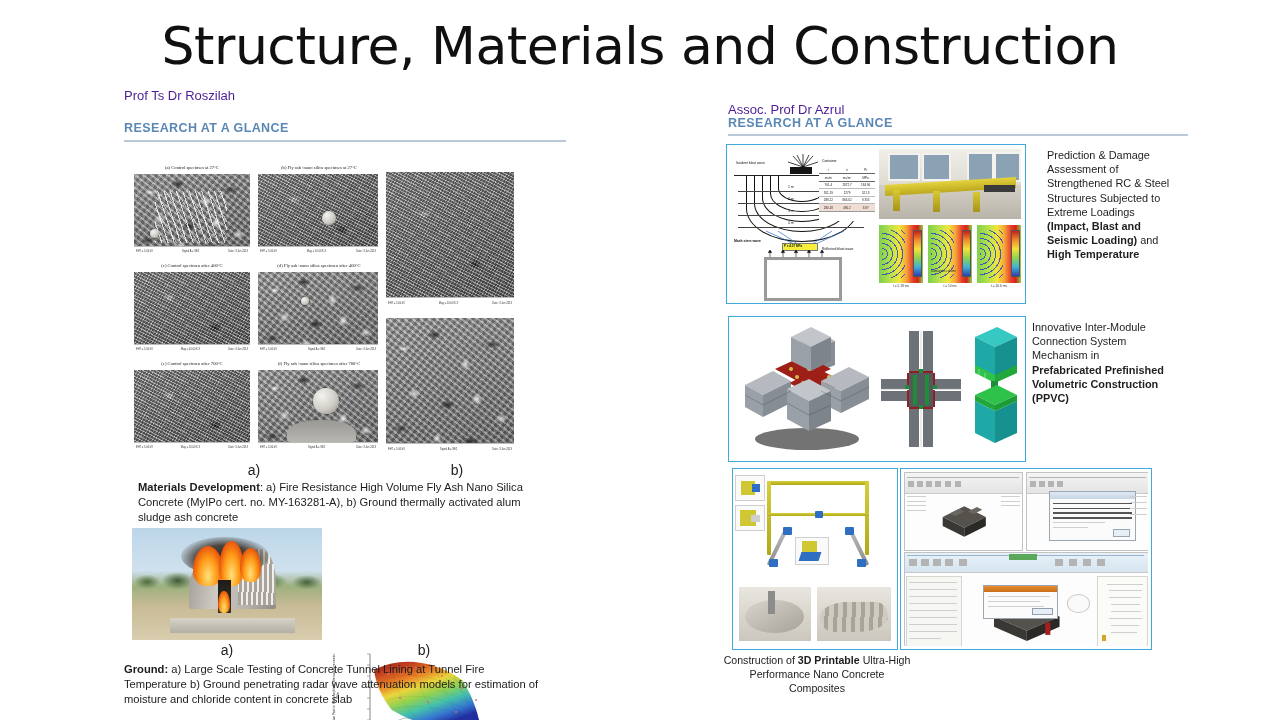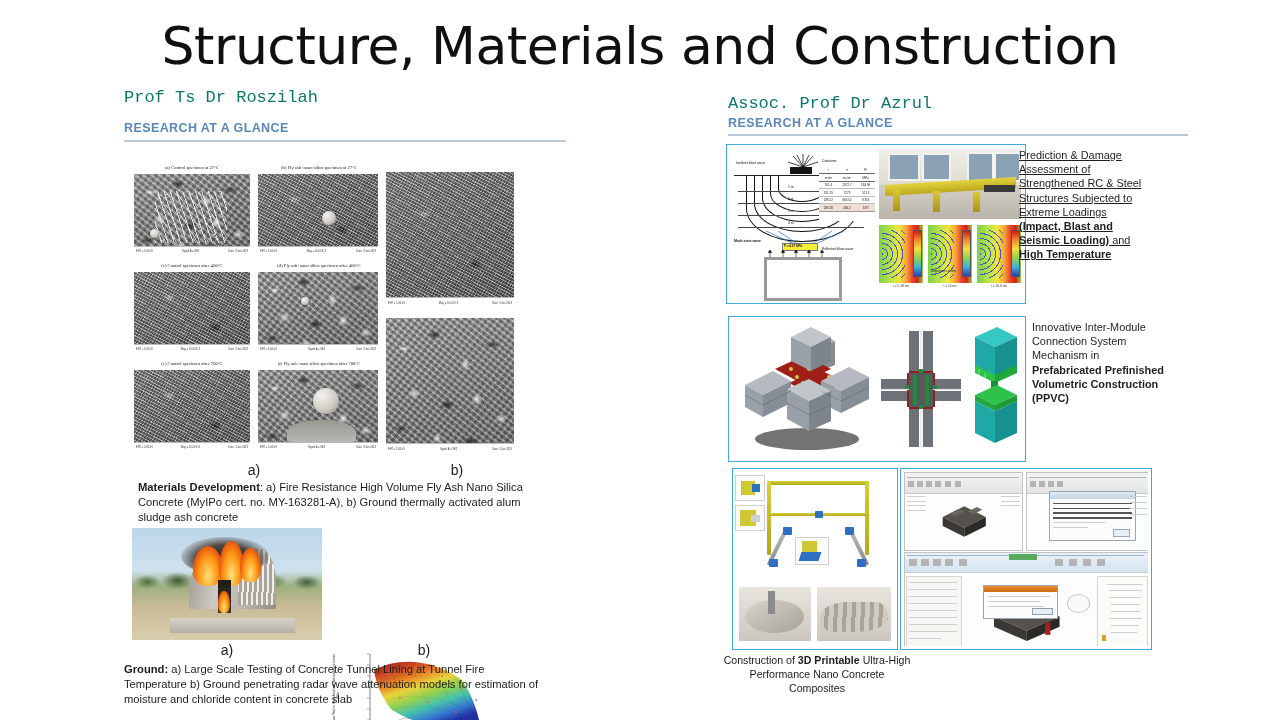--- a/index.html
+++ b/index.html
@@ -17,22 +17,22 @@
     font-size:52px;font-weight:400;color:#101010;letter-spacing:-.5px;
     white-space:nowrap;
   }
 
   
   .panel{position:absolute;}
   .panel-left{left:124px;top:88px;width:470px;height:620px;}
   .panel-right{left:726px;top:90px;width:470px;height:620px;}
 
   .person-name{
-    font-family:Liberation Mono, monospace;
-    font-size:17px;color:#0f766e;font-weight:400;white-space:nowrap;
+    font-family:Liberation Sans, sans-serif;
+    font-size:13px;color:#4c1d95;font-weight:400;white-space:nowrap;
   }
   .glance{
     font-family:"Liberation Sans", sans-serif;
     font-size:12.5px;font-weight:700;letter-spacing:.4px;
     color:#5b87b5;padding-bottom:3px;
   }
   .glance-rule{height:2px;background:#b9c9da;}
 
   
   .imgbox{position:absolute;overflow:hidden;background:#fff;}
@@ -398,21 +398,21 @@
     <div class="fig-letter" style="position:absolute;left:48px;top:554px;width:110px;">a)</div>
     <div class="fig-letter" style="position:absolute;left:245px;top:554px;width:110px;">b)</div>
 
     <div class="caption" style="position:absolute;left:0px;top:574px;width:424px;">
       <b>Ground:</b><span> a) Large Scale Testing of Concrete Tunnel Lining at Tunnel Fire Temperature b) Ground penetrating radar wave attenuation models for estimation of moisture and chloride content in concrete slab</span>
     </div>
   </div>
 
   <div class="panel panel-right">
 
-    <div class="person-name" style="position:absolute;left:2px;top:4px;">Assoc. Prof Dr Azrul</div>
+    <div class="person-name" style="position:absolute;left:2px;top:12px;">Assoc. Prof Dr Azrul</div>
 
     <div class="glance" style="position:absolute;left:2px;top:26px;">RESEARCH AT A GLANCE</div>
     <div class="glance-rule" style="position:absolute;left:2px;top:44px;width:460px;"></div>
 
     <div class="bluebox" style="position:absolute;left:0;top:54px;width:298px;height:158px;">
 
       <div class="blast-diagram" style="position:absolute;left:3px;top:2px;width:146px;height:152px;">
         <div class="bd-ground" style="left:4px;top:28px;width:138px;"></div>
         <div class="bd-charge" style="left:60px;top:20px;width:22px;height:7px;"></div>
         <svg style="position:absolute;left:56px;top:6px;width:34px;height:16px;" viewBox="0 0 34 16">
@@ -533,21 +533,21 @@
           <div class="fea-wave"></div>
           <div class="fea-legend"></div>
         </div>
         <div class="fea-cap" style="position:absolute;left:98px;top:59px;width:44px;">t = 16.6 ms</div>
 
         <div style="position:absolute;left:52px;top:44px;font-size:3px;color:#222;
                     font-family:'Liberation Sans',sans-serif;white-space:nowrap;">Damage in column</div>
       </div>
     </div>
 
-    <div class="rtext" style="position:absolute;left:293px;top:58px;width:130px;text-decoration:underline;">
+    <div class="rtext" style="position:absolute;left:321px;top:58px;width:130px;">
       <span>Prediction &amp; Damage Assessment of Strengthened RC &amp; Steel Structures Subjected to Extreme Loadings </span><b>(Impact, Blast and Seismic Loading)</b><span> and </span><b>High Temperature</b>
     </div>
 
     <div class="bluebox" style="position:absolute;left:2px;top:226px;width:296px;height:144px;">
       <div class="ppvc" style="position:absolute;inset:0;">
 
         <svg style="position:absolute;left:6px;top:6px;width:142px;height:132px;" viewBox="0 0 142 132">
           <ellipse cx="72" cy="116" rx="52" ry="11" fill="rgba(0,0,0,.55)"></ellipse>
 
           <g>

